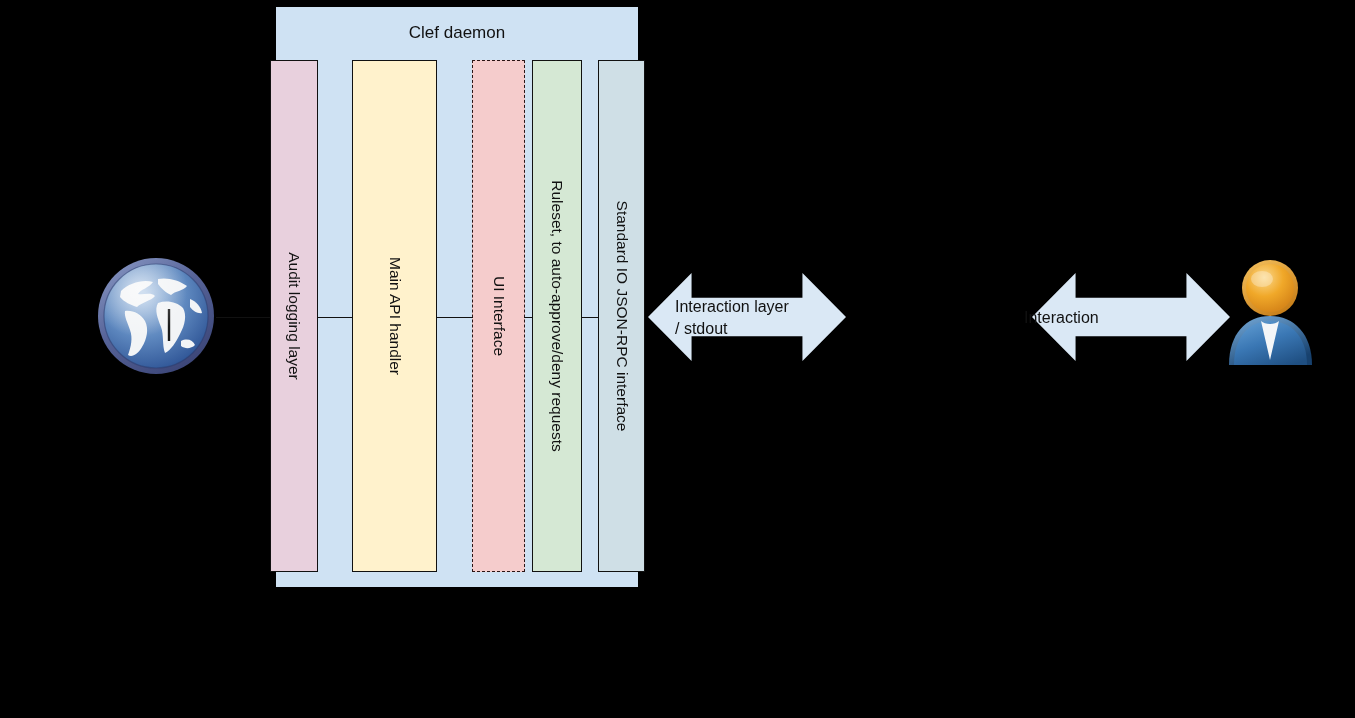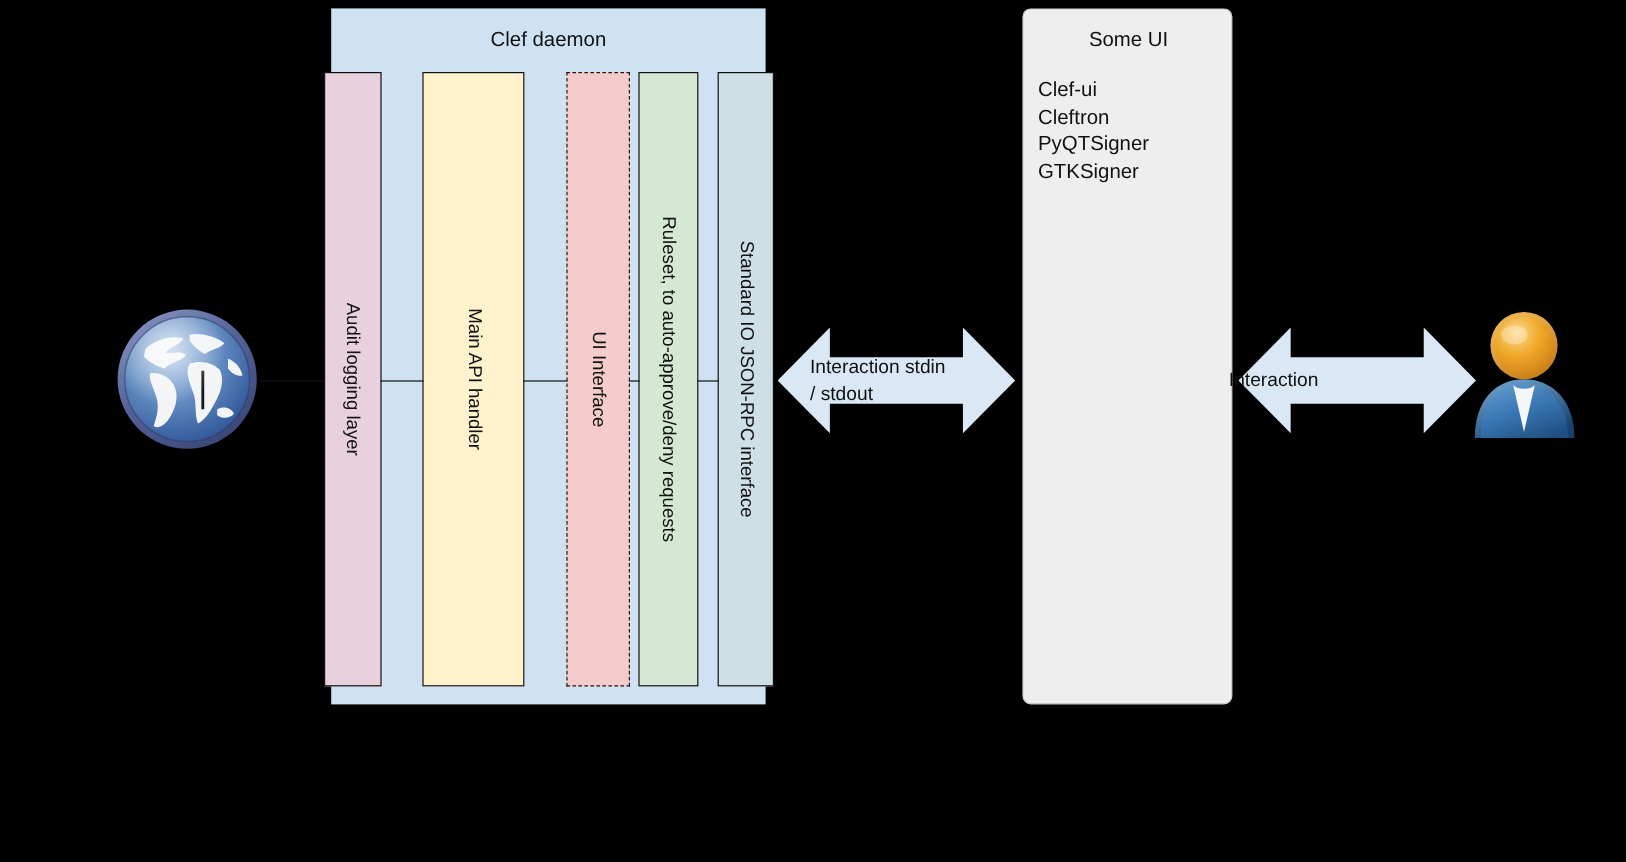--- a/index.html
+++ b/index.html
@@ -251,32 +251,23 @@
   <div class="vbox" id="box-stdio-rpc">
     <span class="vbox-label">Standard IO JSON-RPC interface</span>
   </div>
 
   <div class="connector" id="connector-audit-main"></div>
   <div class="connector" id="connector-main-ui"></div>
   <div class="connector" id="connector-ui-ruleset"></div>
   <div class="connector" id="connector-ruleset-rpc"></div>
 
   <div class="arrow-bidir" id="arrow-stdio"></div>
-  <div class="arrow-label" id="arrow-stdio-label">Interaction stdin
+  <div class="arrow-label" id="arrow-stdio-label">Interaction layer
 / stdout</div>
 
-  <div id="some-ui-panel">
-    <div id="some-ui-title">Some UI</div>
-    <div id="some-ui-list">
-      <div class="some-ui-item">Clef-ui</div>
-      <div class="some-ui-item">Cleftron</div>
-      <div class="some-ui-item">PyQTSigner</div>
-      <div class="some-ui-item">GTKSigner</div>
-    </div>
-  </div>
 
   <div class="arrow-bidir" id="arrow-interaction"></div>
   <div class="arrow-label" id="arrow-interaction-label">Interaction</div>
 
   <div id="user-icon">
     <svg viewBox="0 0 95 110" width="95" height="110" aria-hidden="true">
       <defs>
         <radialGradient id="headGrad" cx="38%" cy="28%" r="72%">
           <stop offset="0%" stop-color="#fbd98e"></stop>
           <stop offset="55%" stop-color="#f0a829"></stop>

